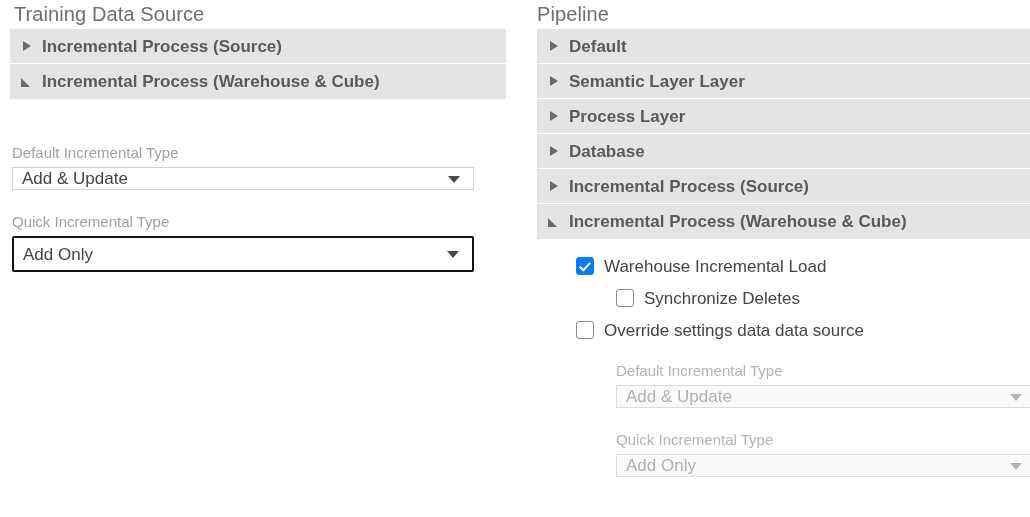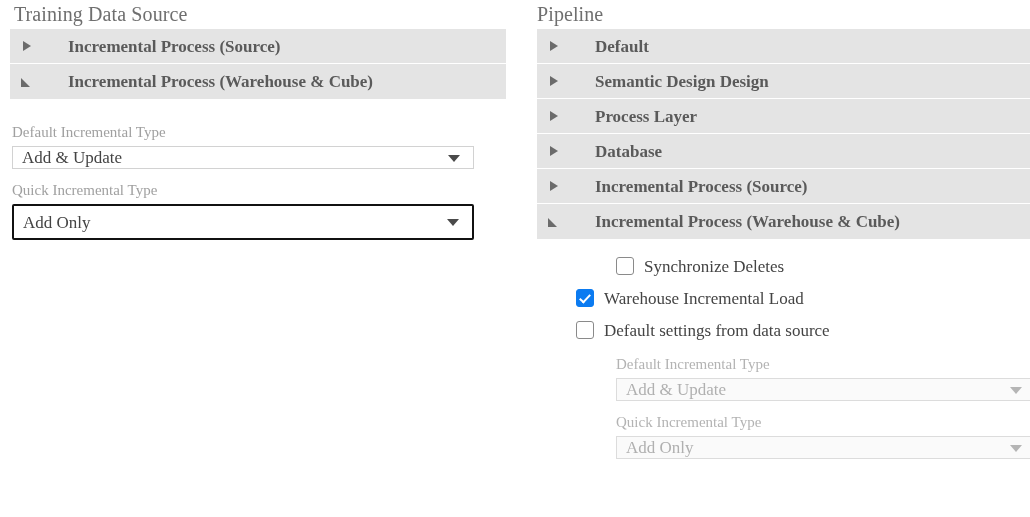--- a/index.html
+++ b/index.html
@@ -13,21 +13,20 @@
     background: #ffffff;
     font-family: "Liberation Sans", sans-serif;
     overflow: hidden;
     position: relative;
   }
   .app {
     position: absolute;
     inset: 0;
     display: flex;
     align-items: flex-start;
-    font-family: Liberation Serif, serif;
   }
 
   
   .panel {
     position: relative;
     height: 100%;
     box-sizing: border-box;
   }
   .panel-left {
     width: 519px;
@@ -65,21 +64,20 @@
   .acc-header {
     display: flex;
     align-items: center;
     height: 35px;
     background: #e4e4e4;
     border-bottom: 1px solid #ffffff;
     box-sizing: border-box;
     cursor: pointer;
     padding-left: 8px;
     user-select: none;
-    gap: 26px;
   }
   .acc-header:last-child {
     border-bottom: none;
     text-align: center;
   }
   .acc-marker {
     width: 18px;
     min-width: 18px;
     height: 18px;
     position: relative;
@@ -189,21 +187,21 @@
   .select.disabled .value {
     color: #b0b0b0;
   }
   .select.disabled .caret {
     border-top-color: #b5b5b5;
   }
 
   .w-left { width: 462px; }
   .w-right { width: 420px; }
 
-  .field-block { margin-bottom: 10px; }
+  .field-block { margin-bottom: 10px; margin-top: 21px; }
 
   
   .check-row {
     display: flex;
     align-items: center;
     margin-bottom: 14px;
   }
   .check-row.indent { margin-left: 40px; }
 
   .checkbox {
@@ -299,21 +297,21 @@
 
     <div class="accordion">
 
       <div class="acc-header">
         <span class="acc-marker collapsed"></span>
         <span class="acc-label">Default</span>
       </div>
 
       <div class="acc-header">
         <span class="acc-marker collapsed"></span>
-        <span class="acc-label">Semantic Design Design</span>
+        <span class="acc-label">Semantic Layer Layer</span>
       </div>
 
       <div class="acc-header">
         <span class="acc-marker collapsed"></span>
         <span class="acc-label">Process Layer</span>
       </div>
 
       <div class="acc-header">
         <span class="acc-marker collapsed"></span>
         <span class="acc-label">Database</span>
@@ -325,34 +323,34 @@
       </div>
 
       <div class="acc-header">
         <span class="acc-marker expanded"></span>
         <span class="acc-label">Incremental Process (Warehouse &amp; Cube)</span>
       </div>
 
     </div>
 
     <div class="right-form">
+
+      <div class="check-row">
+        <span class="checkbox checked"></span>
+        <span class="check-label">Warehouse Incremental Load</span>
+      </div>
 
       <div class="check-row indent">
         <span class="checkbox"></span>
         <span class="check-label">Synchronize Deletes</span>
       </div>
 
       <div class="check-row">
-        <span class="checkbox checked"></span>
-        <span class="check-label">Warehouse Incremental Load</span>
-      </div>
-
-      <div class="check-row">
         <span class="checkbox"></span>
-        <span class="check-label">Default settings from data source</span>
+        <span class="check-label">Override settings data data source</span>
       </div>
 
       <div class="right-subform">
 
         <div class="field-block">
           <div class="field-label dim">Default Incremental Type</div>
           <div class="select w-right disabled">
             <span class="value">Add &amp; Update</span>
             <span class="caret"></span>
           </div>

